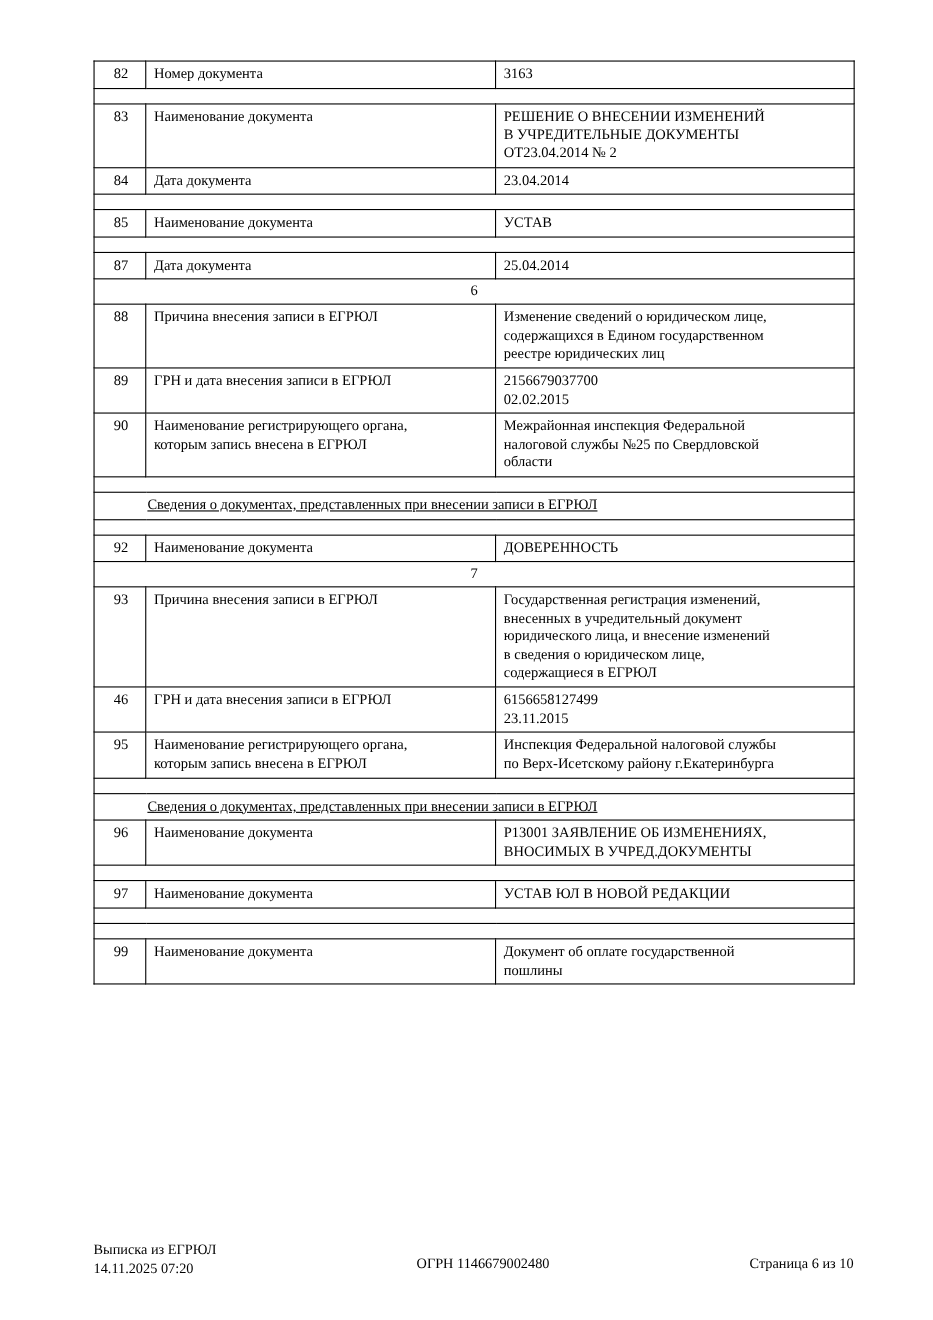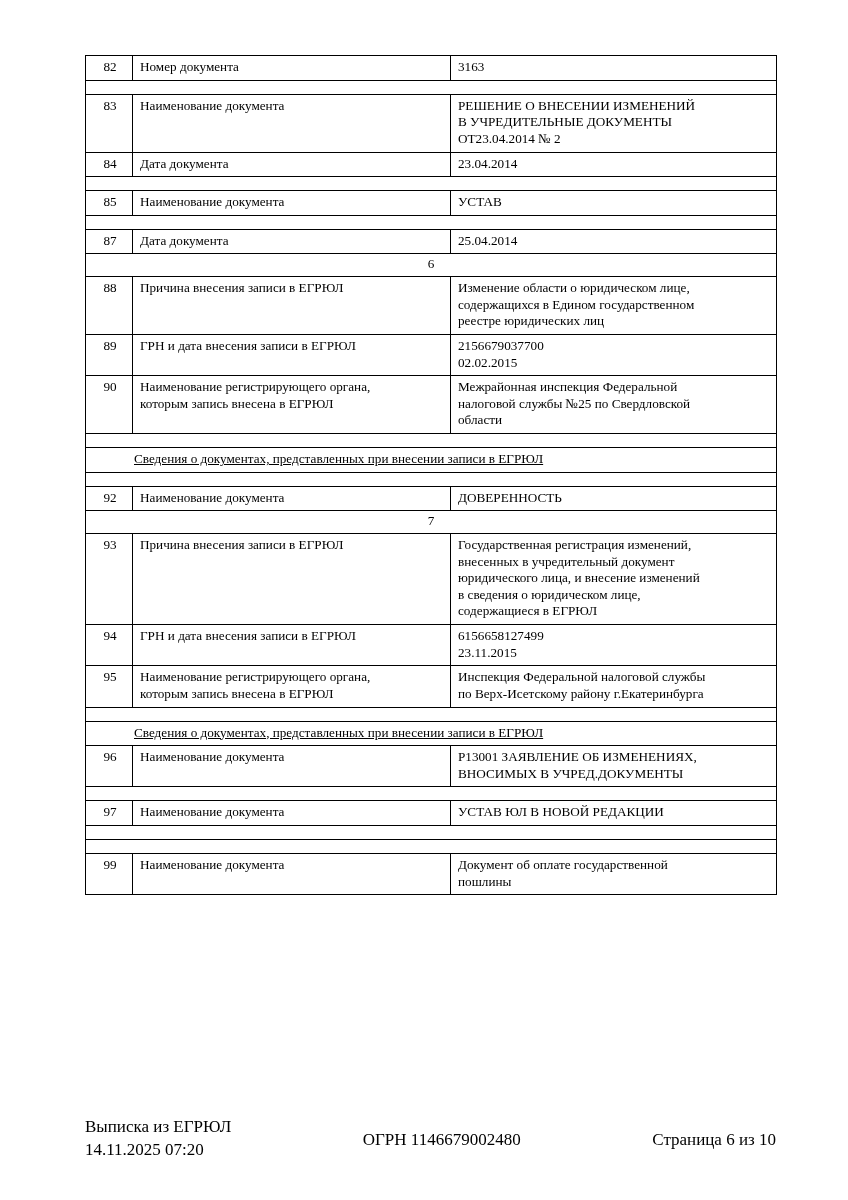--- a/index.html
+++ b/index.html
@@ -55,21 +55,21 @@
     text-decoration: underline;
   }
   .cell-line { display: block; white-space: pre-wrap; }
 
   
   .footer {
     position: absolute;
     left: 85px;
     right: 72px;
     bottom: 38px;
-    font-size: 17px;
+    font-size: 13px;
     line-height: 1.35;
     display: flex;
     justify-content: space-between;
     align-items: flex-start;
   }
   .footer .left { text-align: left; }
   .footer .center { text-align: center; padding-top: 13px; }
   .footer .right { text-align: right; padding-top: 13px; }
 </style>
 </head>
@@ -142,21 +142,21 @@
         </tr>
         <tr class="section">
           <td colspan="3">6</td>
         </tr>
         <tr>
           <td class="num">88</td>
           <td>
             <span class="cell-line">Причина внесения записи в ЕГРЮЛ</span>
           </td>
           <td>
-            <span class="cell-line">Изменение области о юридическом лице,</span>
+            <span class="cell-line">Изменение сведений о юридическом лице,</span>
             <span class="cell-line">содержащихся в Едином государственном</span>
             <span class="cell-line">реестре юридических лиц</span>
           </td>
         </tr>
         <tr>
           <td class="num">89</td>
           <td>
             <span class="cell-line">ГРН и дата внесения записи в ЕГРЮЛ</span>
           </td>
           <td>
@@ -204,21 +204,21 @@
           </td>
           <td>
             <span class="cell-line">Государственная регистрация изменений,</span>
             <span class="cell-line">внесенных в учредительный документ</span>
             <span class="cell-line">юридического лица, и внесение изменений</span>
             <span class="cell-line">в сведения о юридическом лице,</span>
             <span class="cell-line">содержащиеся в ЕГРЮЛ</span>
           </td>
         </tr>
         <tr>
-          <td class="num">94</td>
+          <td class="num">46</td>
           <td>
             <span class="cell-line">ГРН и дата внесения записи в ЕГРЮЛ</span>
           </td>
           <td>
             <span class="cell-line">6156658127499</span>
             <span class="cell-line">23.11.2015</span>
           </td>
         </tr>
         <tr>
           <td class="num">95</td>

